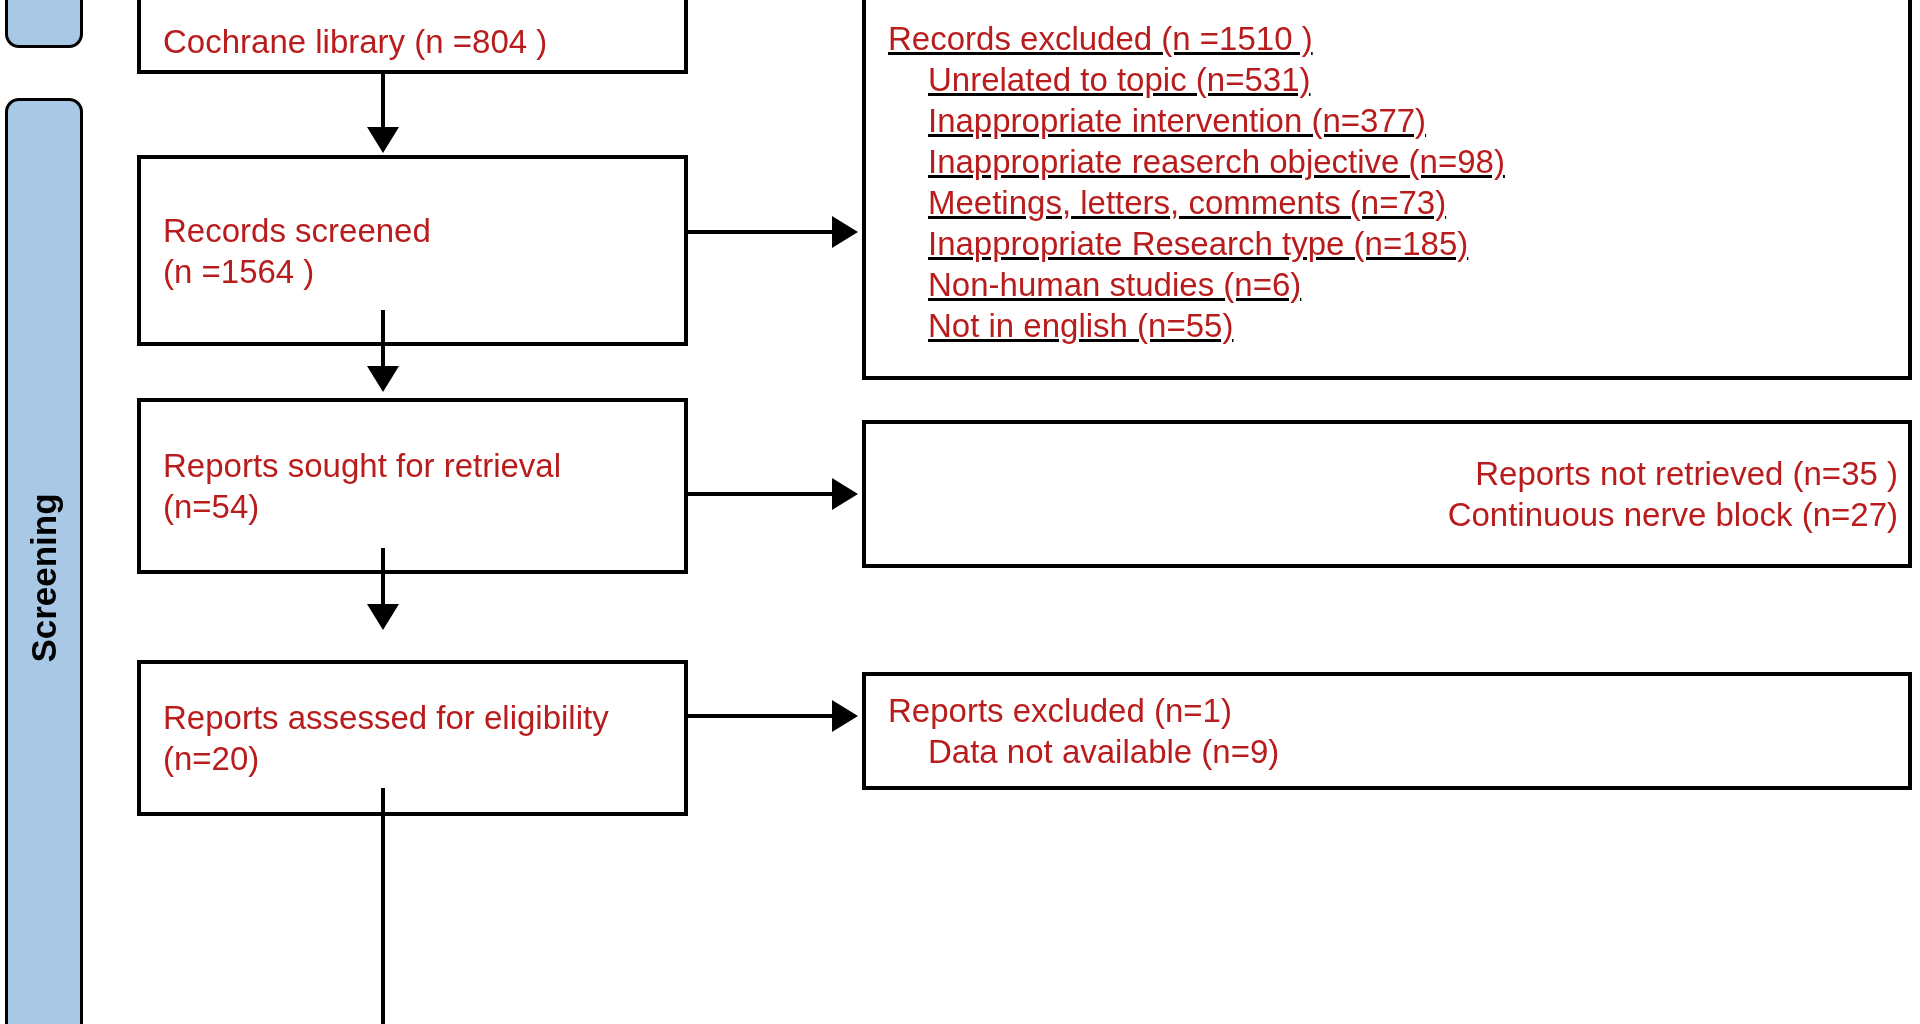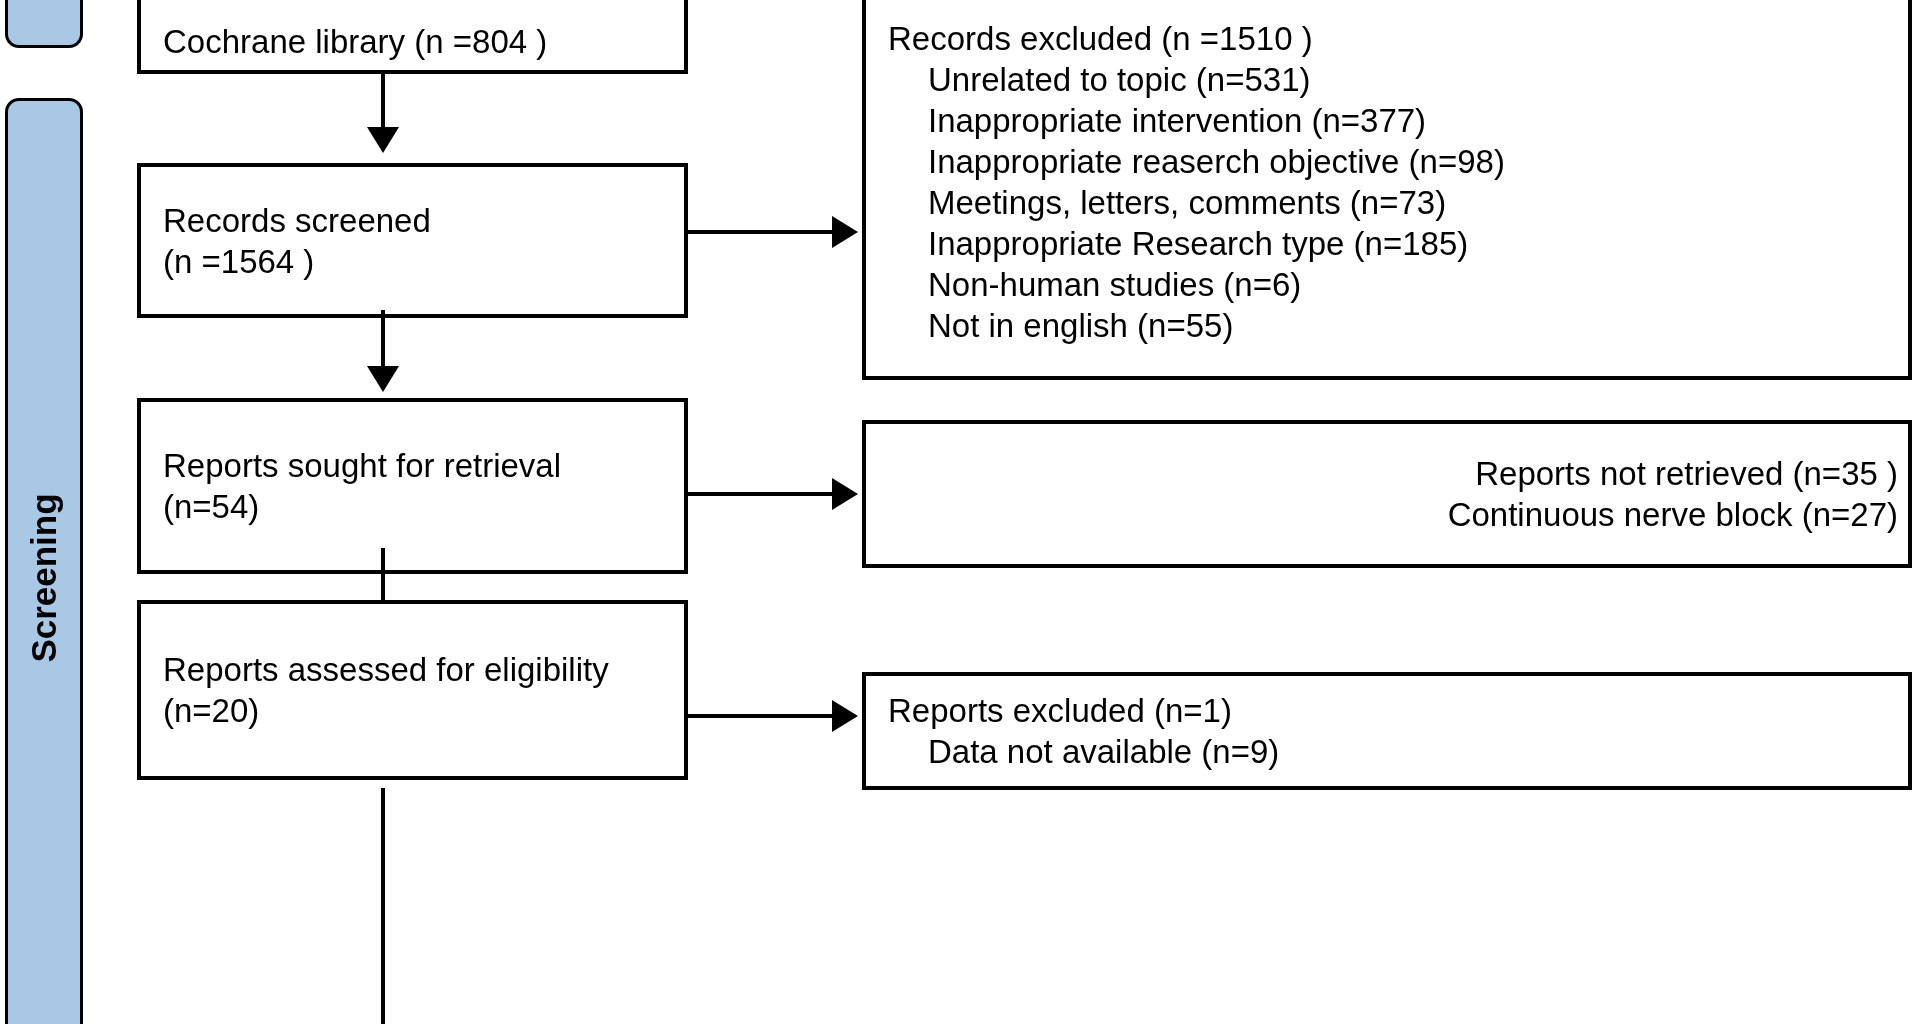--- a/index.html
+++ b/index.html
@@ -42,21 +42,21 @@
     top:50%;
     transform:translateY(-50%);
   }
   .box-inner.top-align {
     top:16px;
     transform:none;
   }
   .line {
     font-size:33px;
     line-height:41px;
-    color:#000000;
+    color:#b91c1c;
     white-space:nowrap;
   }
   .line.indent { padding-left:40px; }
 
   
   .v-line {
     position:absolute;
     width:4px;
     background:#000;
   }
@@ -95,21 +95,21 @@
 
   <div class="box" style="left:137px; top:-78px; width:551px; height:152px;">
     <div class="box-inner" style="top:auto; bottom:8px; transform:none;">
       <div class="line">Cochrane library (n =804 )</div>
     </div>
   </div>
 
   <div class="v-line" style="left:381px; top:74px; height:60px;"></div>
   <div class="v-head" style="left:367px; top:127px;"></div>
 
-  <div class="box" style="left:137px; top:155px; width:551px; height:155px;margin-top:8px;">
+  <div class="box" style="left:137px; top:155px; width:551px; height:191px;">
     <div class="box-inner">
       <div class="line">Records screened</div>
       <div class="line">(n =1564 )</div>
     </div>
   </div>
 
   <div class="v-line" style="left:381px; top:310px; height:62px;"></div>
   <div class="v-head" style="left:367px; top:366px;"></div>
 
   <div class="h-line" style="left:688px; top:230px; width:146px;"></div>
@@ -121,34 +121,34 @@
       <div class="line">(n=54)</div>
     </div>
   </div>
 
   <div class="v-line" style="left:381px; top:548px; height:62px;"></div>
   <div class="v-head" style="left:367px; top:604px;"></div>
 
   <div class="h-line" style="left:688px; top:492px; width:146px;"></div>
   <div class="h-head" style="left:832px; top:478px;"></div>
 
-  <div class="box" style="left:137px; top:600px; width:551px; height:180px;padding-left:20px;">
+  <div class="box" style="left:137px; top:660px; width:551px; height:156px;padding-left:20px;">
     <div class="box-inner">
       <div class="line">Reports assessed for eligibility</div>
       <div class="line">(n=20)</div>
     </div>
   </div>
 
   <div class="v-line" style="left:381px; top:788px; height:236px;"></div>
 
   <div class="h-line" style="left:688px; top:714px; width:146px;"></div>
   <div class="h-head" style="left:832px; top:700px;"></div>
 
   <div class="box" style="left:862px; top:-4px; width:1050px; height:384px;">
-    <div class="box-inner top-align" style="top:18px;">
+    <div class="box-inner top-align" style="top:18px;text-decoration:underline;">
       <div class="line">Records excluded (n =1510 )</div>
       <div class="line indent">Unrelated to topic (n=531)</div>
       <div class="line indent">Inappropriate intervention (n=377)</div>
       <div class="line indent">Inappropriate reaserch objective (n=98)</div>
       <div class="line indent">Meetings, letters, comments (n=73)</div>
       <div class="line indent">Inappropriate Research type (n=185)</div>
       <div class="line indent">Non-human studies (n=6)</div>
       <div class="line indent">Not in english (n=55)</div>
     </div>
   </div>

